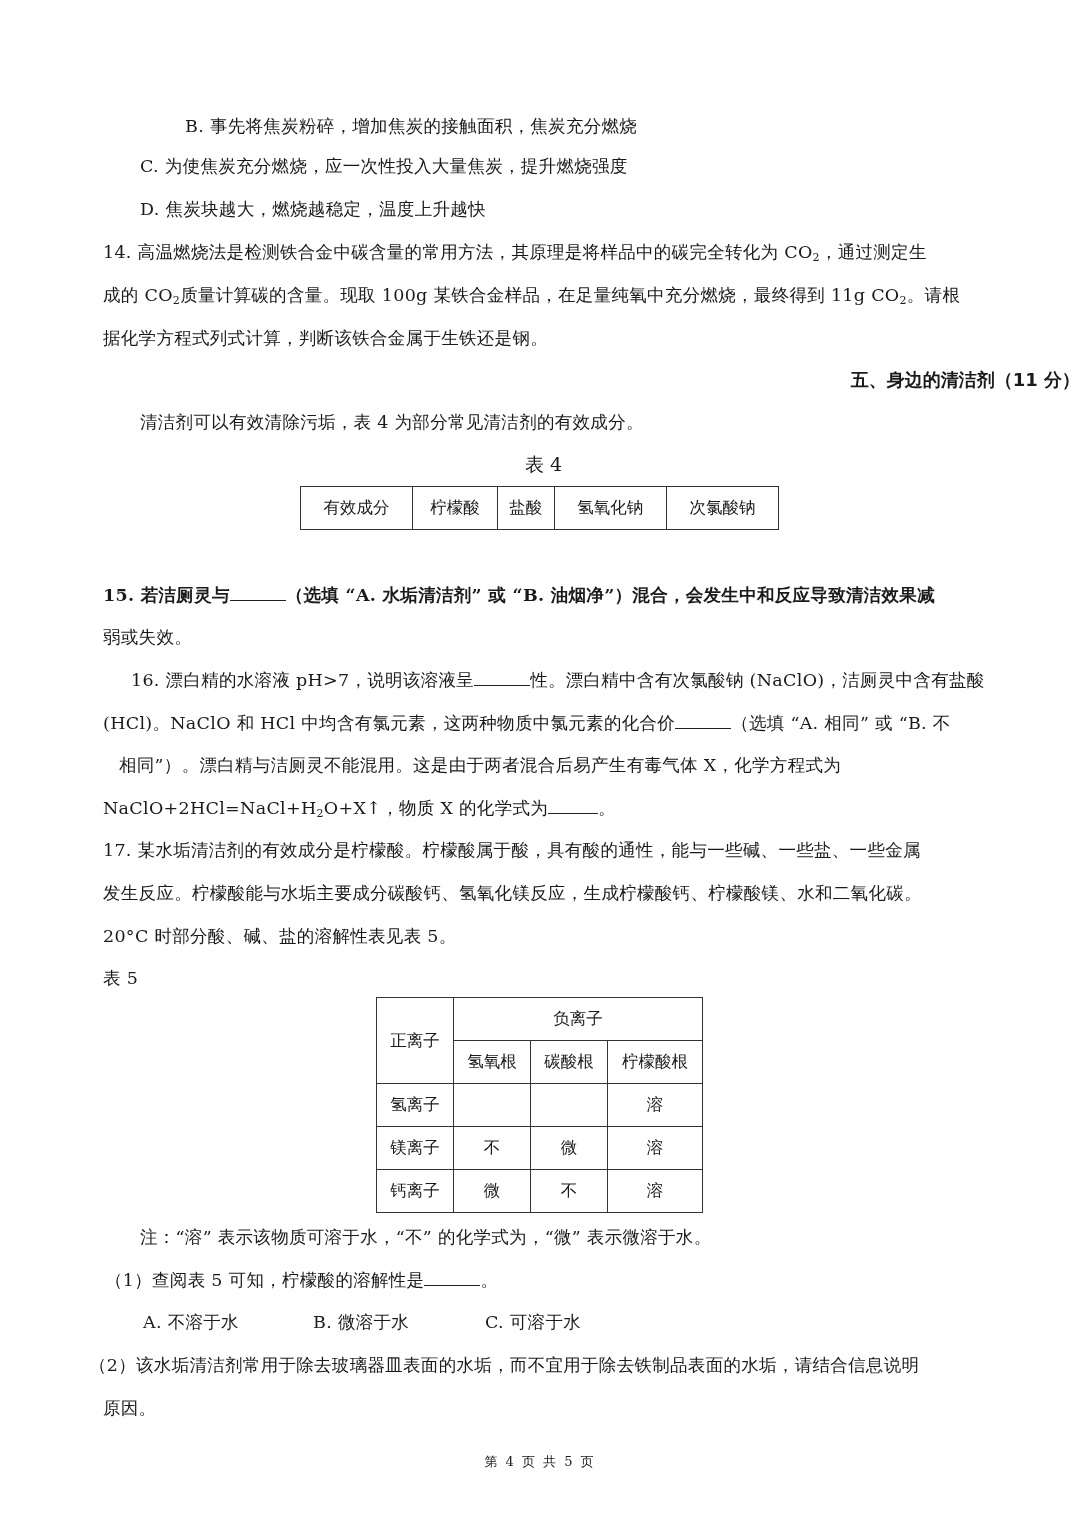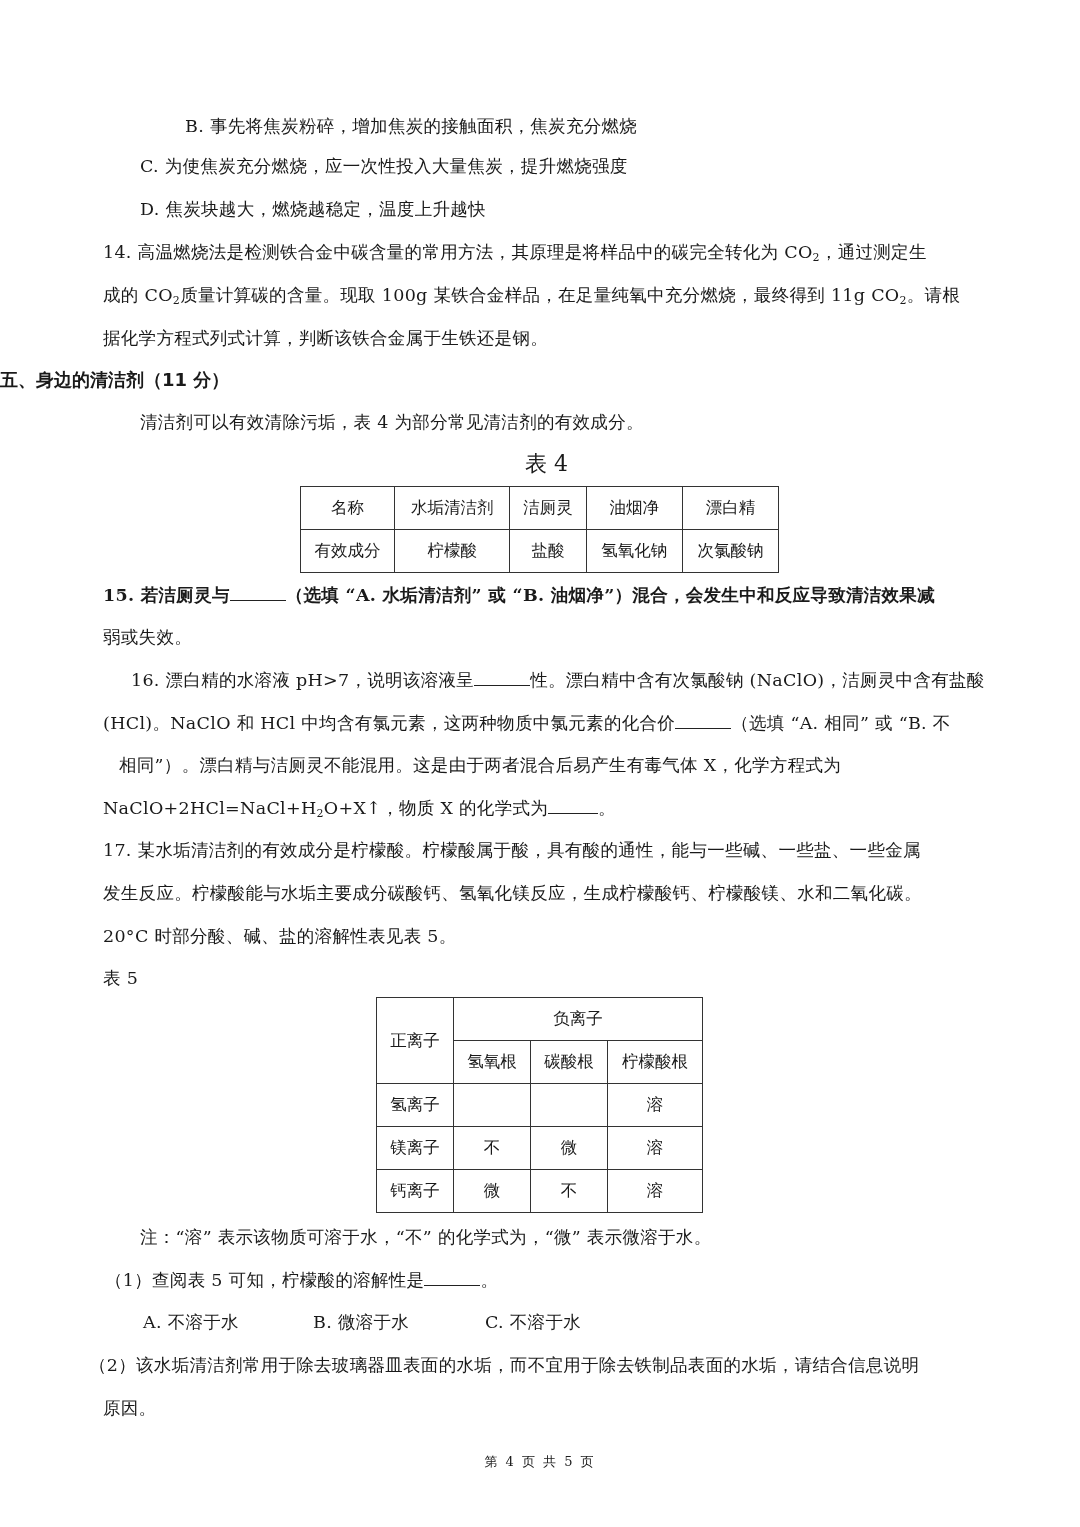--- a/index.html
+++ b/index.html
@@ -15,25 +15,25 @@
       white-space: nowrap;
       letter-spacing: 0.3px;
     }
     .blank {
       display: inline-block;
       border-bottom: 1px solid #222;
       height: 16px;
       vertical-align: baseline;
     }
     .section-title {
-      position: absolute; left: 0; width: 1080px; text-align: left;
+      position: absolute; left: 0; width: 1080px; text-align: right;
       top: 368px; font-size: 18px; font-weight: bold; line-height: 24px;
       font-family: "DejaVu Sans", "Liberation Sans", sans-serif;
     }
-    .caption { position: absolute; font-size: 22px; line-height: 24px; }
+    .caption { position: absolute; font-size: 19px; line-height: 24px; }
     table {
       position: absolute; border-collapse: collapse;
       font-size: 16.5px;
     }
     table td {
       border: 1.5px solid #333; text-align: center; padding: 0;
     }
     #t4 { left: 300px; top: 486px; width: 479px; }
     #t4 td { height: 42px; }
     #t5 { left: 376px; top: 997px; width: 327px; }
@@ -58,27 +58,20 @@
   <span>成的 CO</span><sub>2</sub><span>质量计算碳的含量。现取 100g 某铁合金样品，在足量纯氧中充分燃烧，最终得到 11g CO</span><sub>2</sub><span>。请根</span>
 </div>
 <div class="line" style="left:103px; top:326px;">据化学方程式列式计算，判断该铁合金属于生铁还是钢。</div>
 
 <div class="section-title">五、身边的清洁剂（11 分）</div>
 <div class="line" style="left:140px; top:410px;">清洁剂可以有效清除污垢，表 4 为部分常见清洁剂的有效成分。</div>
 
 <div class="caption" style="left:525px; top:452px;">表 4</div>
 <table id="t4">
   <tbody>
-      <tr>
-    <td style="width:94px">名称</td>
-    <td style="width:115px">水垢清洁剂</td>
-    <td style="width:76px">洁厕灵</td>
-    <td style="width:96px">油烟净</td>
-    <td style="width:96px">漂白精</td>
-  </tr>
   <tr>
     <td>有效成分</td>
     <td>柠檬酸</td>
     <td>盐酸</td>
     <td>氢氧化钠</td>
     <td>次氯酸钠</td>
   </tr>
 </tbody>
   </table>
 
@@ -135,18 +128,18 @@
 </tbody>
   </table>
 
 <div class="line" style="left:140px; top:1225px;">注：“溶” 表示该物质可溶于水，“不” 的化学式为，“微” 表示微溶于水。</div>
 
 <div class="line" style="left:105px; top:1268px;">
   <span>（1）查阅表 5 可知，柠檬酸的溶解性是</span><span class="blank" style="width:56px"></span><span>。</span>
 </div>
 <div class="line" style="left:143px; top:1310px;">A. 不溶于水</div>
 <div class="line" style="left:313px; top:1310px;">B. 微溶于水</div>
-<div class="line" style="left:485px; top:1310px;">C. 不溶于水</div>
+<div class="line" style="left:485px; top:1310px;">C. 可溶于水</div>
 
 <div class="line" style="left:89px; top:1353px;">（2）该水垢清洁剂常用于除去玻璃器皿表面的水垢，而不宜用于除去铁制品表面的水垢，请结合信息说明</div>
 <div class="line" style="left:103px; top:1396px;">原因。</div>
 
 <div class="footer">第 4 页 共 5 页</div>
 
 </body></html>

